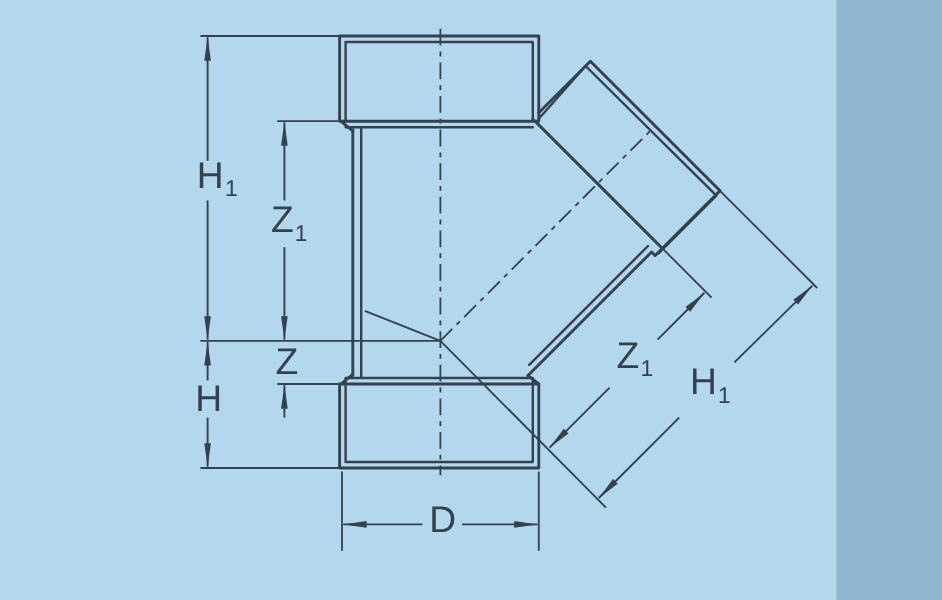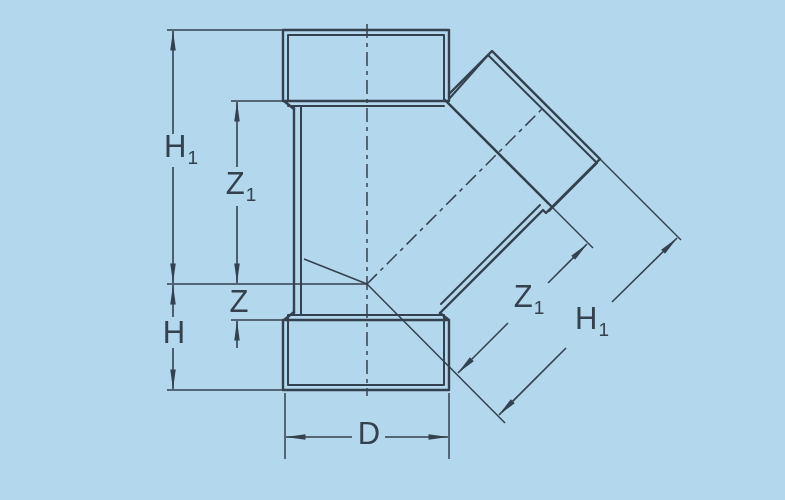--- a/index.html
+++ b/index.html
@@ -1,20 +1,20 @@
 <!DOCTYPE html>
 <html><head>
 <meta charset="utf-8">
 <style>
   html,body{margin:0;padding:0;background:#8fb6cf;}
   .stage{
     --bg:#b3d7ed;
     --line:#34414e;
     position:relative;
-    width:785px;height:500px;
+    width:697px;height:500px;
     background:var(--bg);
     overflow:hidden;
     font-family:"Liberation Sans",sans-serif;
   }
   .stage svg{position:absolute;left:0;top:0;}
   .outline{stroke:var(--line);stroke-width:2.4;fill:none;stroke-linecap:round;stroke-linejoin:round;}
   .outline-inner{stroke:var(--line);stroke-width:2.0;fill:none;stroke-linecap:round;}
   .thin{stroke:var(--line);stroke-width:1.5;fill:none;stroke-linecap:butt;}
   .center{stroke:var(--line);stroke-width:1.5;fill:none;stroke-dasharray:14 5 4 5;stroke-linecap:butt;}
   .dim{stroke:var(--line);stroke-width:1.6;fill:none;}

